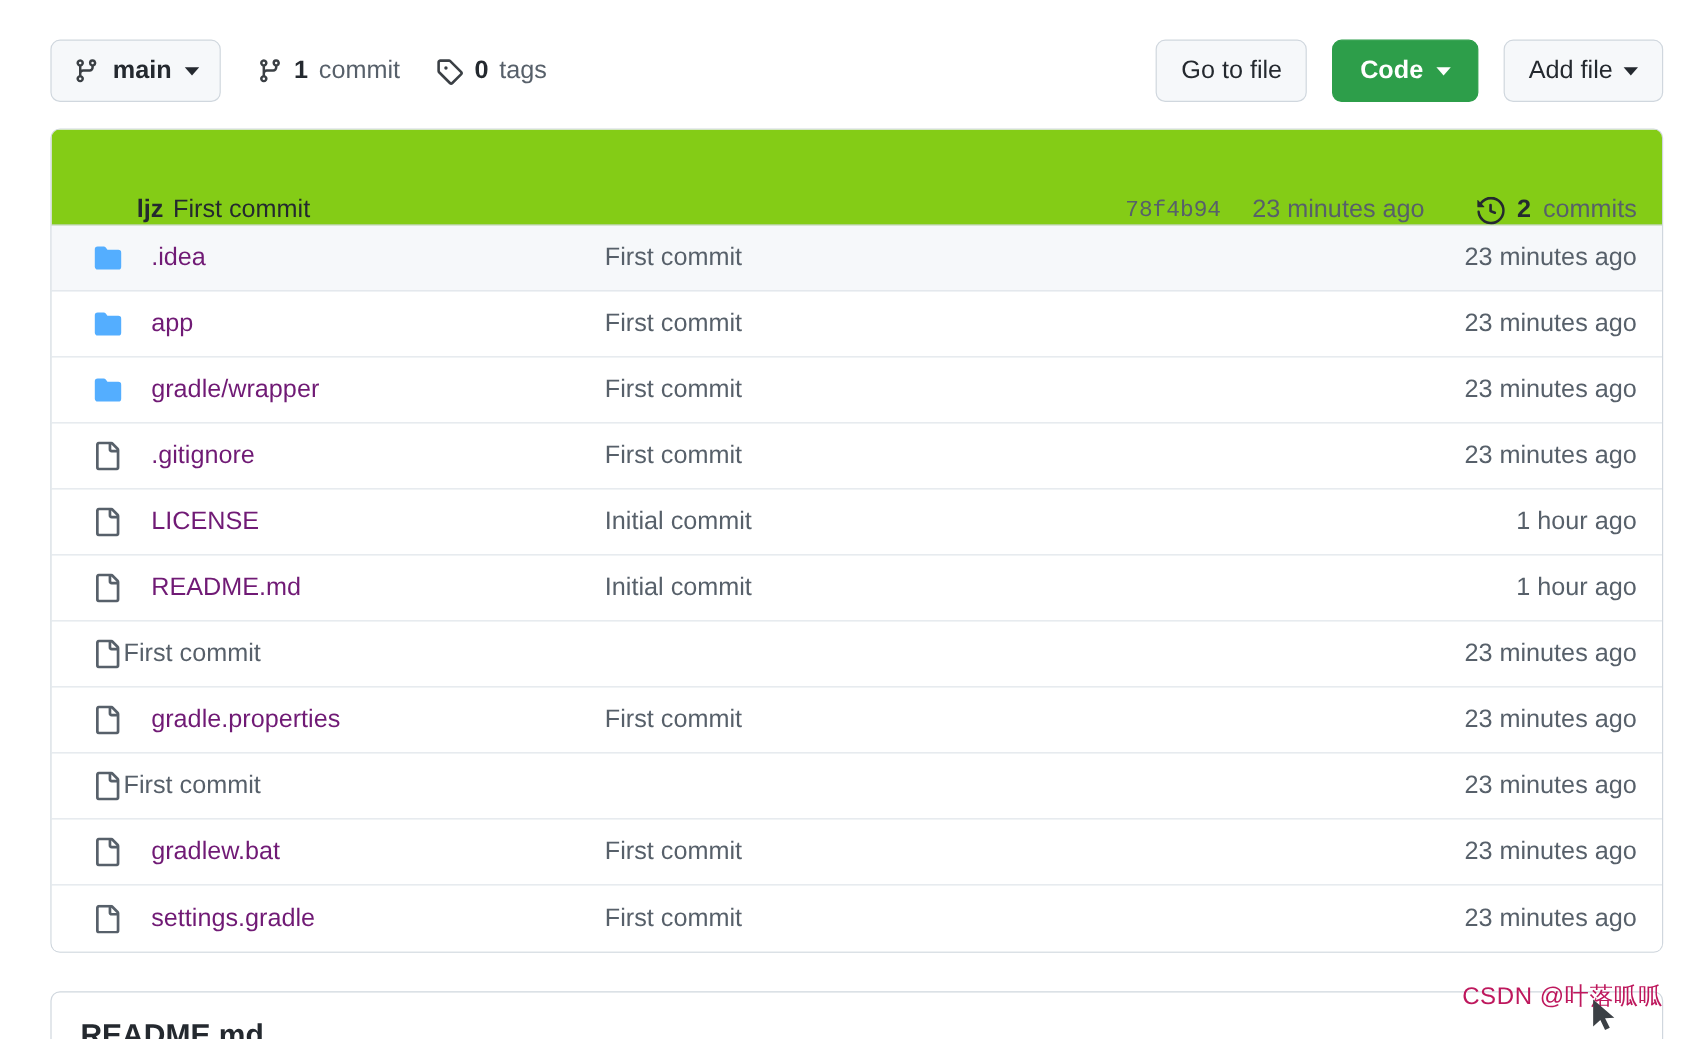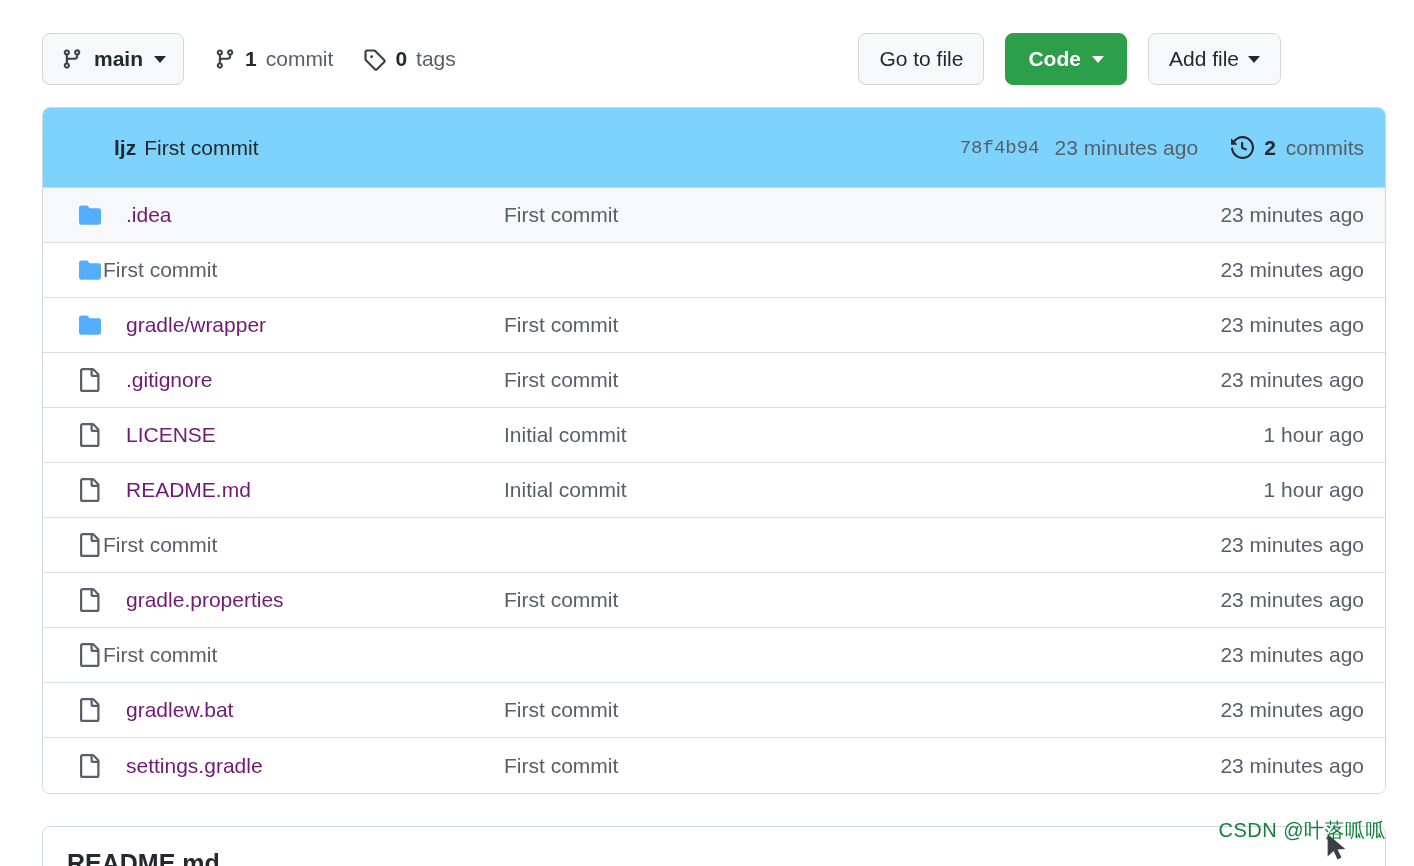--- a/index.html
+++ b/index.html
@@ -18,21 +18,21 @@
     width: 1414px;
     height: 866px;
     background: #ffffff;
   }
 
   
   .toolbar {
     position: absolute;
     left: 42px;
     top: 33px;
-    width: 1239px;
+    width: 1344px;
     height: 52px;
     display: flex;
     align-items: center;
     text-align: right;
   }
 
   .btn {
     box-sizing: border-box;
     display: inline-flex;
     align-items: center;
@@ -109,23 +109,23 @@
     width: 1344px;
     border: 1px solid #d0d7de;
     border-radius: 8px;
     overflow: hidden;
     background: #ffffff;
     box-sizing: border-box;
   }
 
   .commit-bar {
     display: flex;
-    align-items: center;
+    align-items: flex-end;
     height: 80px;
-    background: #7dd3fc;
+    background: #84cc16;
     border-bottom: 1px solid #d0d7de;
     padding: 0 21px 0 71px;
     box-sizing: border-box;
   }
 
   .commit-author {
     font-size: 21px;
     font-weight: bold;
     color: #24292f;
     cursor: pointer;
@@ -134,21 +134,21 @@
     font-size: 21px;
     color: #24292f;
     margin-left: 8px;
     cursor: pointer;
   }
 
   .commit-right {
     margin-left: auto;
     display: flex;
     align-items: center;
-    gap: 0;
+    gap: 11px;
   }
   .commit-sha {
     font-family: "Liberation Mono", monospace;
     font-size: 19px;
     color: #57606a;
     cursor: pointer;
   }
   .commit-time {
     font-size: 21px;
     color: #57606a;
@@ -240,21 +240,21 @@
     font-weight: bold;
     color: #24292f;
   }
 
   
   .watermark {
     position: absolute;
     right: 28px;
     bottom: 22px;
     font-size: 20px;
-    color: #15803d;
+    color: #be185d;
     white-space: nowrap;
     pointer-events: none;
     letter-spacing: 0.5px;
   }
   .cursor-glyph {
     position: absolute;
     right: 64px;
     bottom: 0px;
     color: #3b4045;
     pointer-events: none;
@@ -345,20 +345,21 @@
           <span class="row-name">.idea</span>
           <span class="row-msg">First commit</span>
           <span class="row-time">23 minutes ago</span>
         </div>
         <div class="row">
           <span class="row-icon">
             <svg width="26" height="22" viewBox="0 0 16 16" fill="#54aeff" aria-hidden="true">
               <path d="M1.75 1A1.75 1.75 0 0 0 0 2.75v10.5C0 14.216.784 15 1.75 15h12.5A1.75 1.75 0 0 0 16 13.25v-8.5A1.75 1.75 0 0 0 14.25 3h-6.5a.25.25 0 0 1-.2-.1l-.9-1.2C6.32 1.26 5.86 1 5.37 1H1.75Z"></path>
             </svg>
           </span>
+          <span class="row-name">app</span>
           <span class="row-msg">First commit</span>
           <span class="row-time">23 minutes ago</span>
         </div>
         <div class="row">
           <span class="row-icon">
             <svg width="26" height="22" viewBox="0 0 16 16" fill="#54aeff" aria-hidden="true">
               <path d="M1.75 1A1.75 1.75 0 0 0 0 2.75v10.5C0 14.216.784 15 1.75 15h12.5A1.75 1.75 0 0 0 16 13.25v-8.5A1.75 1.75 0 0 0 14.25 3h-6.5a.25.25 0 0 1-.2-.1l-.9-1.2C6.32 1.26 5.86 1 5.37 1H1.75Z"></path>
             </svg>
           </span>
           <span class="row-name">gradle/wrapper</span>

